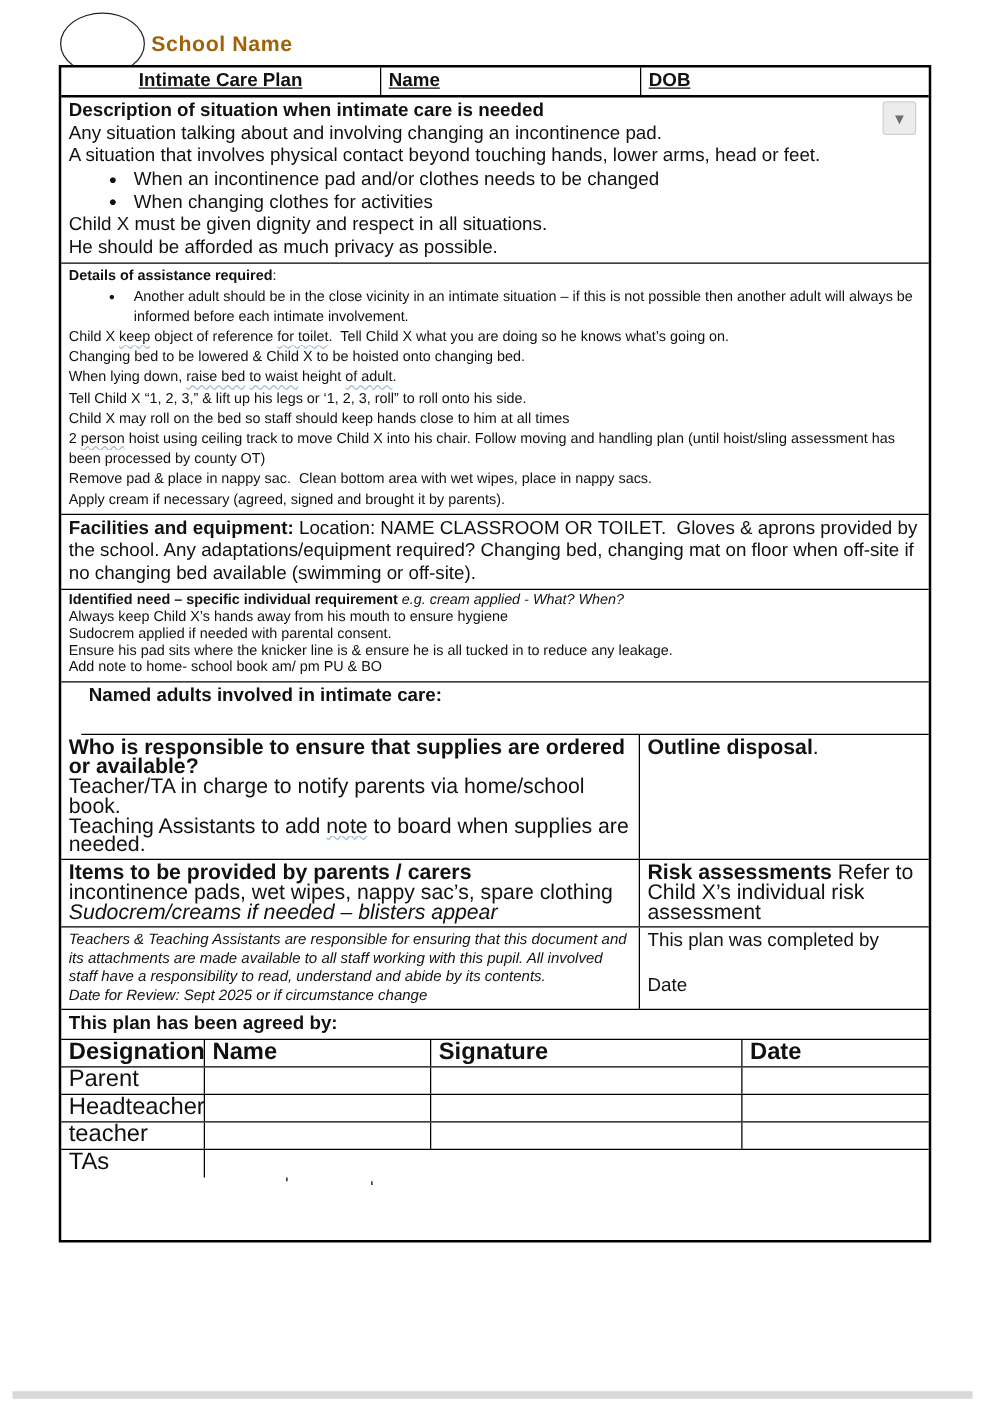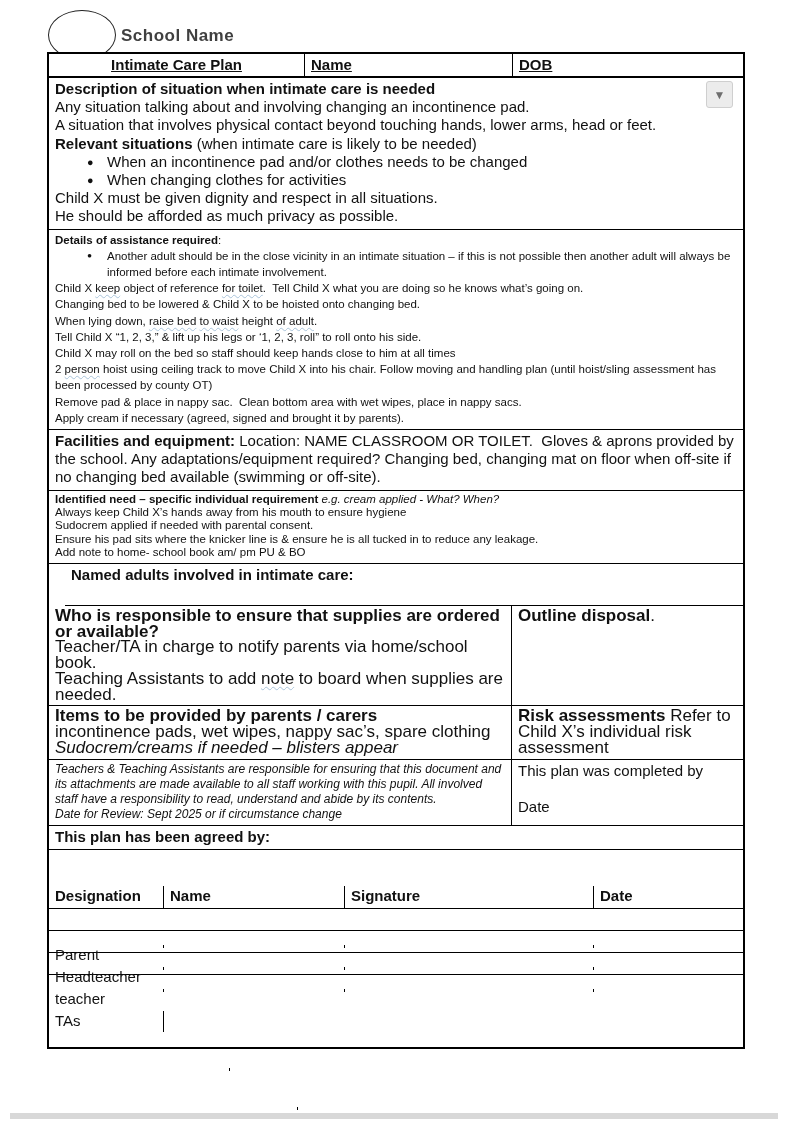--- a/index.html
+++ b/index.html
@@ -3,21 +3,21 @@
 <meta charset="utf-8">
 <style>
   * { margin:0; padding:0; box-sizing:border-box; }
   html,body { background:#ffffff; }
   body { font-family:"Liberation Sans", sans-serif; color:#111; }
   .page { position:relative; width:788px; height:1124px; background:#fff; overflow:hidden; }
 
   .logo { position:absolute; left:48px; top:10px; width:68px; height:50px;
           border:1.6px solid #222; border-radius:50%; background:#fff; }
   .school-name { position:absolute; left:121px; top:26px; font-size:17px; font-weight:bold;
-                 color:#404040; letter-spacing:0.5px; }
+                 color:#a16207; letter-spacing:0.5px; }
 
   .doc { position:absolute; left:47px; top:52px; width:698px; border:2px solid #000; background:#fff; }
 
   .title-row { display:flex; height:24px; border-bottom:2px solid #000; }
   .title-cell { padding:2px 6px 0 6px; font-size:15px; font-weight:bold; }
   .title-cell .ul { text-decoration:underline; }
   .tc1 { width:256px; border-right:1.6px solid #000; text-align:center; }
   .tc2 { width:208px; border-right:1.6px solid #000; }
   .tc3 { flex:1; }
 
@@ -42,21 +42,21 @@
   .col-left  { width:463px; border-right:1.6px solid #000; padding:2px 8px 3px 6px; }
   .col-right { flex:1; padding:2px 4px 3px 6px; }
 
   .dropdown-btn { position:absolute; top:3px; right:10px; width:27px; height:27px;
                   background:#ececec; border:1px solid #cfcfcf; border-radius:3px;
                   display:flex; align-items:center; justify-content:center; cursor:pointer; }
   .dropdown-btn .tri { color:#6e6e6e; font-size:12px; line-height:1; }
 
   .agree-grid { border-bottom:0; }
   .agree-row { display:flex; border-top:1.6px solid #000; }
-  .ag-c { padding:1px 20px 2px 6px; font-size:15px; line-height:18.5px;margin-top:36px; }
+  .ag-c { padding:1px 20px 2px 6px; font-size:19px; line-height:18.5px; }
   .ag1 { width:115px; border-right:1.6px solid #000; }
   .ag2 { width:181px; border-right:1.6px solid #000; }
   .ag3 { width:249px; border-right:1.6px solid #000; }
   .ag4 { flex:1; }
   .ag-head { font-weight:bold; }
   .row-std  { height:22px; }
   .row-tall { height:73px;flex-direction:column; }
 
   .named-adults { min-height:42px;margin-left:16px; }
   .supplies-left { min-height:78px; }
@@ -86,21 +86,20 @@
       </div>
     </div>
 
     <div class="section big">
       <div class="dropdown-btn">
         <span class="tri">▼</span>
       </div>
     <div class="line"><span class="b">Description of situation when intimate care is needed</span></div>
         <div class="line"><span>Any situation talking about and involving changing an incontinence pad.</span></div>
         <div class="line"><span>A situation that involves physical contact beyond touching hands, lower arms, head or feet.</span></div>
-        <div class="line"><span class="b">Relevant situations</span><span> (when intimate care is likely to be needed)</span></div>
         <div class="line bullet"><span>When an incontinence pad and/or clothes needs to be changed</span></div>
         <div class="line bullet"><span>When changing clothes for activities</span></div>
         <div class="line"><span>Child X must be given dignity and respect in all situations.</span></div>
         <div class="line"><span>He should be afforded as much privacy as possible.</span></div>
       </div>
 
     <div class="section small">
         <div class="line"><span class="b">Details of assistance required</span><span>:</span></div>
         <div class="line bullet"><span>Another adult should be in the close vicinity in an intimate situation – if this is not possible then another adult will always be informed before each intimate involvement.</span></div>
         <div class="line"><span>Child X </span><span class="sq">keep</span><span> object of reference </span><span class="sq">for toilet</span><span>.  Tell Child X what you are doing so he knows what’s going on.</span></div>

